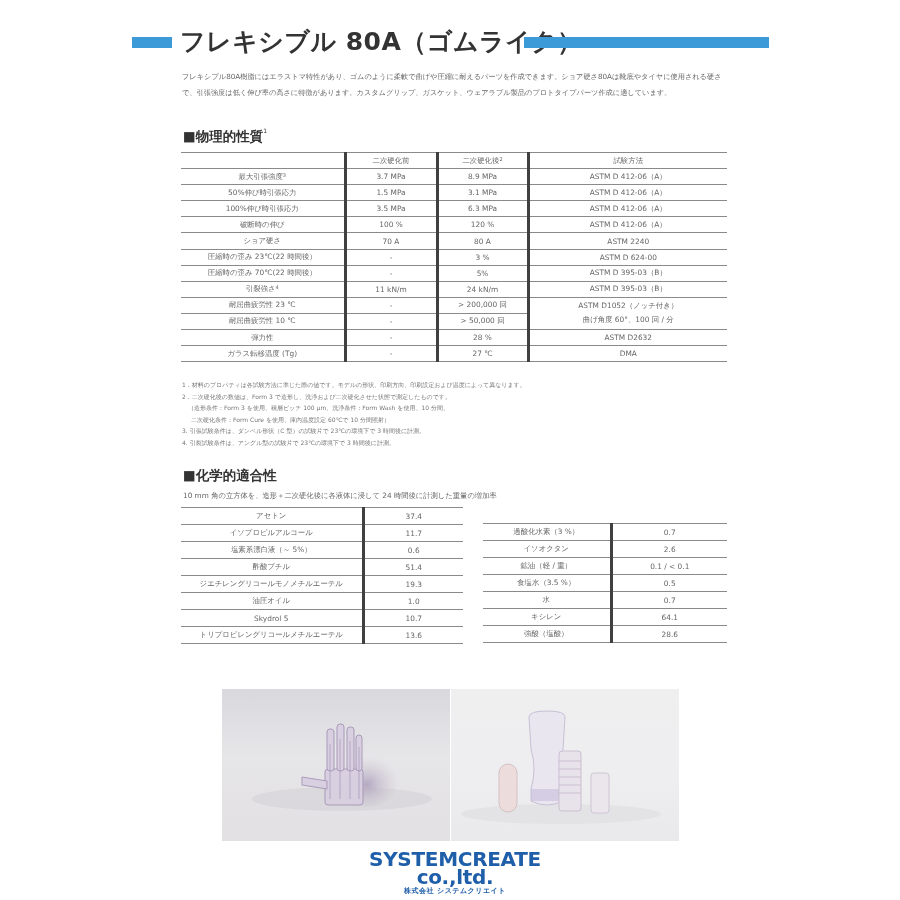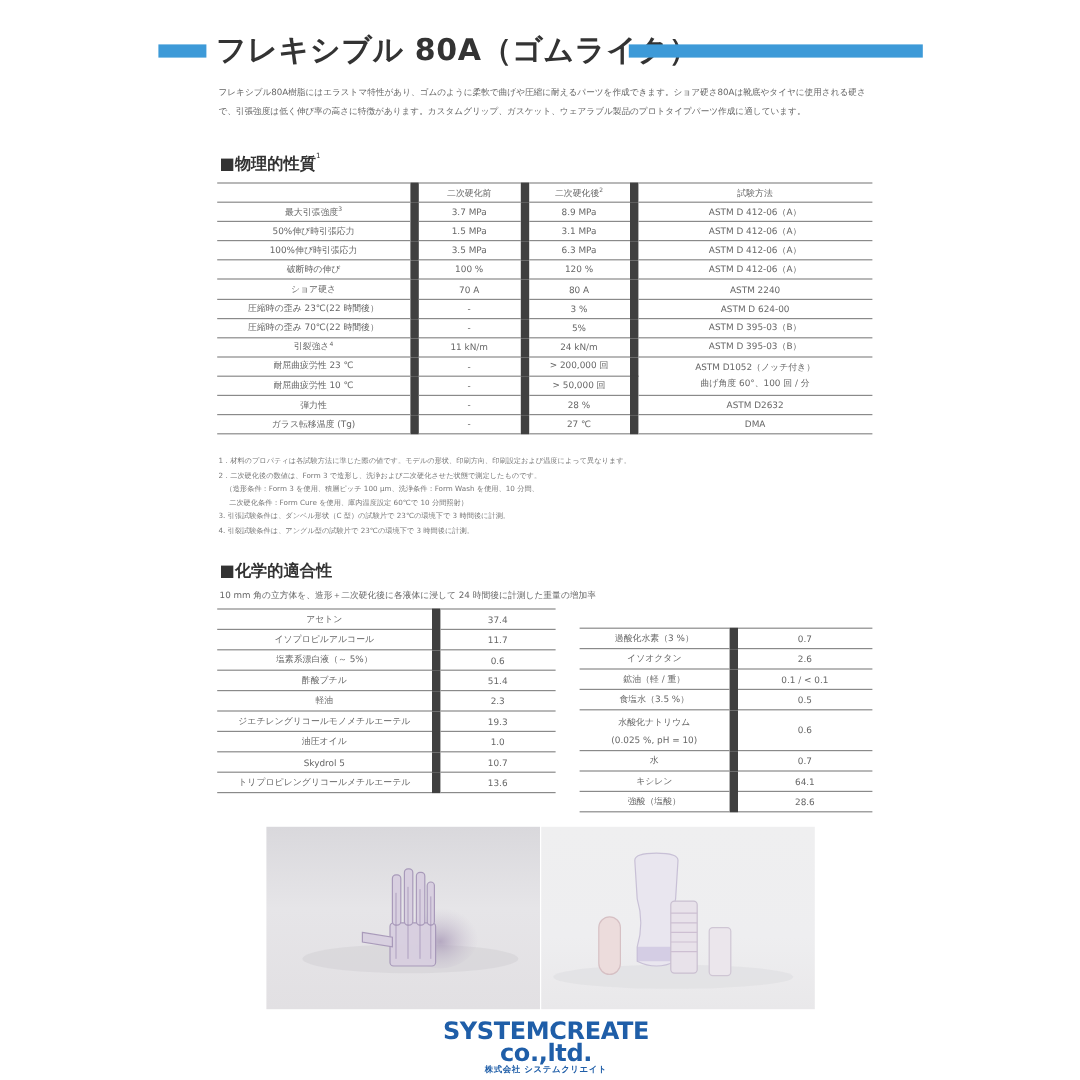--- a/index.html
+++ b/index.html
@@ -11,21 +11,21 @@
   .bar-right { left: 524px; width: 245px; }
   .title { position: absolute; left: 180px; top: 27px; font-size: 25px; font-weight: bold; color: #333; letter-spacing: 0.5px; line-height: 30px; white-space: nowrap; }
 
   .intro { position: absolute; left: 182px; top: 69px; width: 540px; font-size: 7.2px; line-height: 16px; color: #666; }
 
   .section-h { position: absolute; left: 183px; font-size: 13.5px; font-weight: bold; color: #333; white-space: nowrap; }
   .section-h sup { font-size: 6px; font-weight: normal; vertical-align: top; position: relative; top: -1px; }
 
   table { border-collapse: collapse; position: absolute; font-size: 7.4px; color: #666; }
   table td { border-top: 1px solid #8a8a8a; border-bottom: 1px solid #8a8a8a; text-align: center; vertical-align: middle; padding: 0 2px; white-space: nowrap; }
-  table td + td { border-left: 7px solid #404040; }
+  table td + td { border-left: 3px solid #404040; }
   table td sup { font-size: 5px; vertical-align: top; }
 
   #phys { left: 181px; top: 152px; width: 546px; }
   #phys td { height: 16.1px; }
   #phys col.c0 { width: 164px; } #phys col.c1 { width: 92px; } #phys col.c2 { width: 91px; } #phys col.c3 { width: 199px; }
   #phys .method-merged { line-height: 14px; white-space: normal; }
 
   .notes { position: absolute; left: 182px; top: 379px; width: 540px; font-size: 6px; line-height: 11.5px; color: #777; }
   .notes .indent { padding-left: 6px; }
   .notes .indent2 { padding-left: 9px; }
@@ -178,24 +178,20 @@
       </tr>
   <tr>
         <td>塩素系漂白液（～ 5%）</td>
         <td>0.6</td>
       </tr>
   <tr>
         <td>酢酸ブチル</td>
         <td>51.4</td>
       </tr>
   <tr>
-        <td>軽油</td>
-        <td>2.3</td>
-      </tr>
-  <tr>
         <td>ジエチレングリコールモノメチルエーテル</td>
         <td>19.3</td>
       </tr>
   <tr>
         <td>油圧オイル</td>
         <td>1.0</td>
       </tr>
   <tr>
         <td>Skydrol 5</td>
         <td>10.7</td>
@@ -221,27 +217,20 @@
         <td>イソオクタン</td>
         <td>2.6</td>
       </tr>
   <tr>
         <td>鉱油（軽 / 重）</td>
         <td>0.1 / &lt; 0.1</td>
       </tr>
   <tr>
         <td>食塩水（3.5 %）</td>
         <td>0.5</td>
-      </tr>
-  <tr>
-        <td class="tall">
-          <div>水酸化ナトリウム</div>
-          <div>(0.025 %, pH = 10)</div>
-        </td>
-        <td>0.6</td>
       </tr>
   <tr>
         <td>水</td>
         <td>0.7</td>
       </tr>
   <tr>
         <td>キシレン</td>
         <td>64.1</td>
       </tr>
   <tr>

